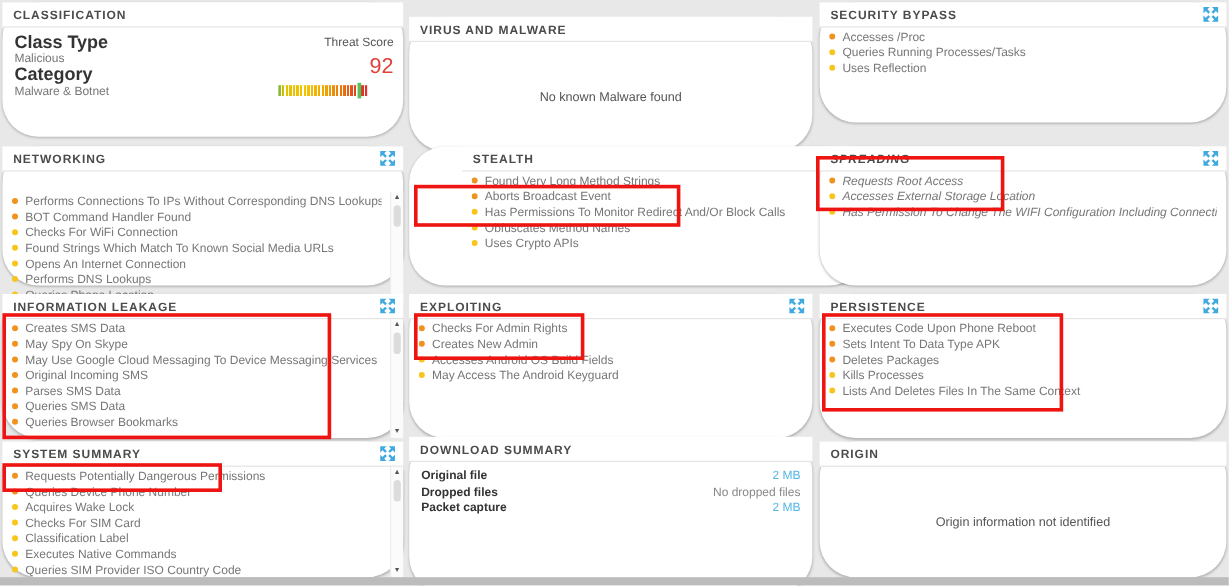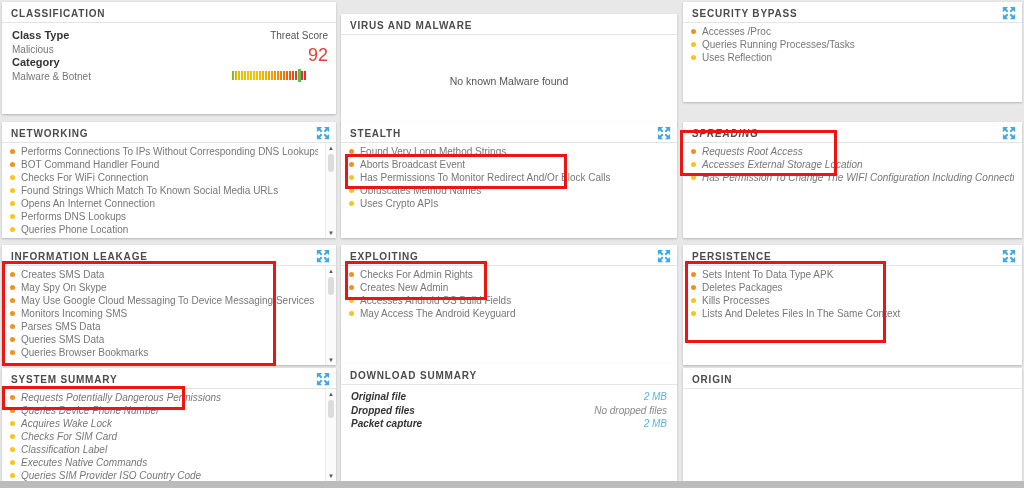--- a/index.html
+++ b/index.html
@@ -1,48 +1,48 @@
 <!DOCTYPE html>
 <html><head>
 <meta charset="utf-8">
 <style>
   html,body{margin:0;padding:0;}
   body{font-family:"Liberation Sans","DejaVu Sans",sans-serif;background:#fff;}
   #canvas{position:relative;width:1024px;height:488px;background:#e8e8e8;overflow:hidden;}
 
-  .panel{position:absolute;background:#fff;box-shadow:0 1px 2px rgba(0,0,0,.22);}
+  .panel{position:absolute;background:#fff;box-shadow:0 1px 2px rgba(0,0,0,.22);border-radius:30px;}
   .panel-header{height:20px;line-height:20px;padding:0 9px;border-bottom:1px solid #e4e4e4;position:relative;background:#fff;}
   .panel-title{font-size:10px;font-weight:bold;letter-spacing:.8px;color:#4b4b4b;}
   .expand-btn{position:absolute;right:6px;top:3px;width:14px;height:14px;cursor:pointer;}
   .panel-body{position:relative;}
 
   ul.feat-list{margin:0;padding:2px 8px 0 8px;}
   ul.feat-list li{list-style:none;height:13px;line-height:13px;font-size:10px;color:#777;white-space:nowrap;overflow:hidden;}
   .bullet{display:inline-block;width:5px;height:5px;border-radius:50%;margin:0 6px 1px 0;vertical-align:middle;}
   .bullet[data-severity="orange"]{background:#f0921e;}
   .bullet[data-severity="yellow"]{background:#f8c51c;}
 
   .center-msg{position:absolute;inset:0;display:flex;align-items:center;justify-content:center;font-size:10.5px;color:#555;}
 
   
   .class-body{display:flex;}
   .class-fields{padding:6px 10px 0;flex:1;}
-  .class-fields .f-label{font-size:11px;font-weight:bold;color:#333;line-height:13.5px;}
+  .class-fields .f-label{font-size:15px;font-weight:bold;color:#333;line-height:13.5px;}
   .class-fields .f-value{font-size:10px;color:#777;line-height:13.5px;}
   .threat-block{width:118px;padding:6px 8px 0 0;text-align:right;}
   .threat-label{font-size:10px;color:#555;line-height:13px;}
   .threat-value{font-size:18px;line-height:27px;color:#e04038;}
   .gauge-bar{position:relative;width:74px;height:9px;margin:2px auto 0;
      background:linear-gradient(to right,#7ab52b 0%,#e3c100 7%,#f5c400 32%,#f0a000 55%,#e86a10 75%,#e2312a 92%,#e2312a 100%);}
   .gauge-bar::after{content:'';position:absolute;inset:0;
      background:repeating-linear-gradient(to right,transparent 0 2px,#fff 2px 3px);}
   .gauge-marker{position:absolute;top:-2px;width:3px;height:13px;background:#56c156;z-index:2;}
 
   
-  .dl-rows{padding:5px 10px 0;font-style:italic;}
+  .dl-rows{padding:5px 10px 0;}
   .dl-row{height:13.5px;line-height:13.5px;font-size:10px;}
   .dl-label{font-weight:bold;color:#333;float:left;}
   .dl-value{float:right;}
   .dl-value[data-style="link"]{color:#55b6e8;cursor:pointer;}
   .dl-value[data-style="muted"]{color:#888;}
 
   
   .vscroll{position:absolute;top:0;right:0;bottom:0;width:10px;background:#fbfbfb;border-left:1px solid #ededed;}
   .vscroll .arr{position:absolute;left:0;right:0;text-align:center;font-size:6px;color:#555;height:8px;line-height:8px;}
   .vscroll .arr.up{top:1px;}
@@ -117,38 +117,38 @@
   </div>
 
   <div class="panel" style="left:2px;top:122px;width:334px;height:116px;">
     <div class="panel-header">
       <span class="panel-title">NETWORKING</span>
       <span class="expand-btn"><svg width="14" height="14" viewBox="0 0 16 16">
             <use href="#expand-glyph"></use>
           </svg></span>
     </div>
     <div class="panel-body" style="height:95px;">
-      <ul class="feat-list" style="margin-right:10px;">
+      <ul class="feat-list" style="margin-right:10px;margin-top:17px;">
         <li><span class="bullet" data-severity="orange"></span><span>Performs Connections To IPs Without Corresponding DNS Lookups</span></li>
         <li><span class="bullet" data-severity="orange"></span><span>BOT Command Handler Found</span></li>
         <li><span class="bullet" data-severity="yellow"></span><span>Checks For WiFi Connection</span></li>
         <li><span class="bullet" data-severity="yellow"></span><span>Found Strings Which Match To Known Social Media URLs</span></li>
         <li><span class="bullet" data-severity="yellow"></span><span>Opens An Internet Connection</span></li>
         <li><span class="bullet" data-severity="yellow"></span><span>Performs DNS Lookups</span></li>
         <li><span class="bullet" data-severity="yellow"></span><span>Queries Phone Location</span></li>
       </ul>
       <div class="vscroll">
         <div class="arr up">▲</div>
         <div class="thumb"></div>
         <div class="arr down">▼</div>
       </div>
     </div>
   </div>
 
-  <div class="panel" style="left:341px;top:122px;width:336px;height:116px;">
+  <div class="panel" style="left:341px;top:122px;width:336px;height:116px;padding-left:44px;">
     <div class="panel-header">
       <span class="panel-title">STEALTH</span>
       <span class="expand-btn"><svg width="14" height="14" viewBox="0 0 16 16">
             <use href="#expand-glyph"></use>
           </svg></span>
     </div>
     <div class="panel-body">
       <ul class="feat-list">
         <li><span class="bullet" data-severity="orange"></span><span>Found Very Long Method Strings</span></li>
         <li><span class="bullet" data-severity="orange"></span><span>Aborts Broadcast Event</span></li>
@@ -180,21 +180,21 @@
       <span class="panel-title">INFORMATION LEAKAGE</span>
       <span class="expand-btn"><svg width="14" height="14" viewBox="0 0 16 16">
             <use href="#expand-glyph"></use>
           </svg></span>
     </div>
     <div class="panel-body" style="height:99px;">
       <ul class="feat-list" style="margin-right:10px;">
         <li><span class="bullet" data-severity="orange"></span><span>Creates SMS Data</span></li>
         <li><span class="bullet" data-severity="orange"></span><span>May Spy On Skype</span></li>
         <li><span class="bullet" data-severity="orange"></span><span>May Use Google Cloud Messaging To Device Messaging Services</span></li>
-        <li><span class="bullet" data-severity="orange"></span><span>Monitors Incoming SMS</span></li>
+        <li><span class="bullet" data-severity="orange"></span><span>Original Incoming SMS</span></li>
         <li><span class="bullet" data-severity="orange"></span><span>Parses SMS Data</span></li>
         <li><span class="bullet" data-severity="orange"></span><span>Queries SMS Data</span></li>
         <li><span class="bullet" data-severity="orange"></span><span>Queries Browser Bookmarks</span></li>
       </ul>
       <div class="vscroll">
         <div class="arr up">▲</div>
         <div class="thumb"></div>
         <div class="arr down">▼</div>
       </div>
     </div>
@@ -219,37 +219,38 @@
 
   <div class="panel" style="left:683px;top:245px;width:339px;height:120px;">
     <div class="panel-header">
       <span class="panel-title">PERSISTENCE</span>
       <span class="expand-btn"><svg width="14" height="14" viewBox="0 0 16 16">
             <use href="#expand-glyph"></use>
           </svg></span>
     </div>
     <div class="panel-body">
       <ul class="feat-list">
+        <li><span class="bullet" data-severity="orange"></span><span>Executes Code Upon Phone Reboot</span></li>
         <li><span class="bullet" data-severity="orange"></span><span>Sets Intent To Data Type APK</span></li>
         <li><span class="bullet" data-severity="orange"></span><span>Deletes Packages</span></li>
         <li><span class="bullet" data-severity="yellow"></span><span>Kills Processes</span></li>
         <li><span class="bullet" data-severity="yellow"></span><span>Lists And Deletes Files In The Same Context</span></li>
       </ul>
     </div>
   </div>
 
   <div class="panel" style="left:2px;top:368px;width:334px;height:113px;">
     <div class="panel-header">
       <span class="panel-title">SYSTEM SUMMARY</span>
       <span class="expand-btn"><svg width="14" height="14" viewBox="0 0 16 16">
             <use href="#expand-glyph"></use>
           </svg></span>
     </div>
     <div class="panel-body" style="height:92px;">
-      <ul class="feat-list" style="margin-right:10px;font-style:italic;">
+      <ul class="feat-list" style="margin-right:10px;">
         <li><span class="bullet" data-severity="orange"></span><span>Requests Potentially Dangerous Permissions</span></li>
         <li><span class="bullet" data-severity="orange"></span><span>Queries Device Phone Number</span></li>
         <li><span class="bullet" data-severity="yellow"></span><span>Acquires Wake Lock</span></li>
         <li><span class="bullet" data-severity="yellow"></span><span>Checks For SIM Card</span></li>
         <li><span class="bullet" data-severity="yellow"></span><span>Classification Label</span></li>
         <li><span class="bullet" data-severity="yellow"></span><span>Executes Native Commands</span></li>
         <li><span class="bullet" data-severity="yellow"></span><span>Queries SIM Provider ISO Country Code</span></li>
       </ul>
       <div class="vscroll">
         <div class="arr up">▲</div>
@@ -276,20 +277,23 @@
         <span class="dl-label">Packet capture</span>
         <span class="dl-value" data-style="link">2 MB</span>
       </div>
     </div>
   </div>
 
   <div class="panel" style="left:683px;top:368px;width:339px;height:113px;">
     <div class="panel-header">
       <span class="panel-title">ORIGIN</span>
     </div>
+    <div class="panel-body" style="height:92px;">
+      <div class="center-msg">Origin information not identified</div>
+    </div>
   </div>
 
   <div class="annotation" style="left:345px;top:154px;width:216px;height:29px;"></div>
   <div class="annotation" style="left:680px;top:130px;width:151px;height:40px;"></div>
   <div class="annotation" style="left:2px;top:261px;width:268px;height:99px;"></div>
   <div class="annotation" style="left:345px;top:261px;width:136px;height:33px;"></div>
   <div class="annotation" style="left:685px;top:261px;width:195px;height:76px;"></div>
   <div class="annotation" style="left:2px;top:386px;width:177px;height:18px;"></div>
 
   <div class="footer-strip"></div>

